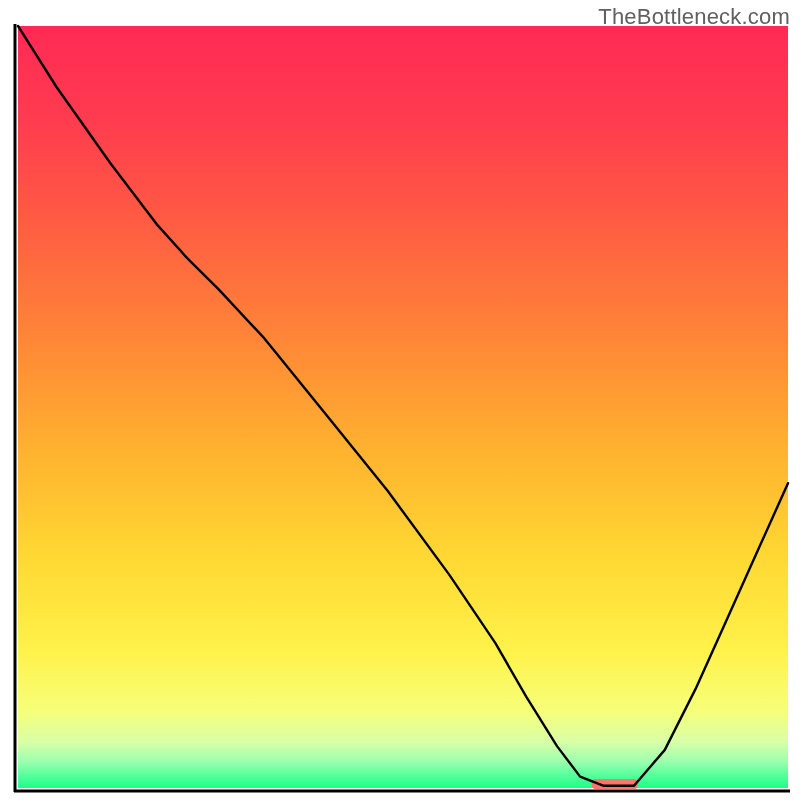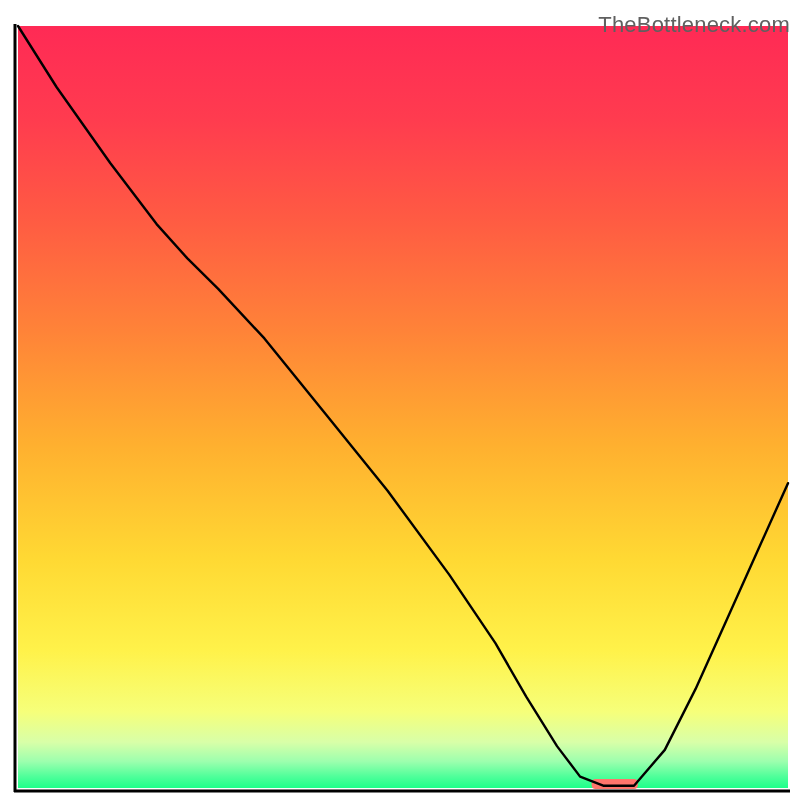--- a/index.html
+++ b/index.html
@@ -17,21 +17,20 @@
   }
   .watermark {
     position: absolute;
     top: 4px;
     right: 10px;
     font-size: 22px;
     font-weight: 500;
     color: #606060;
     letter-spacing: 0.2px;
     z-index: 10;
-    margin-top: 8px;
   }
   svg {
     display: block;
   }
 </style>
 </head>
 <body>
 
 <div class="chart-container">
 

